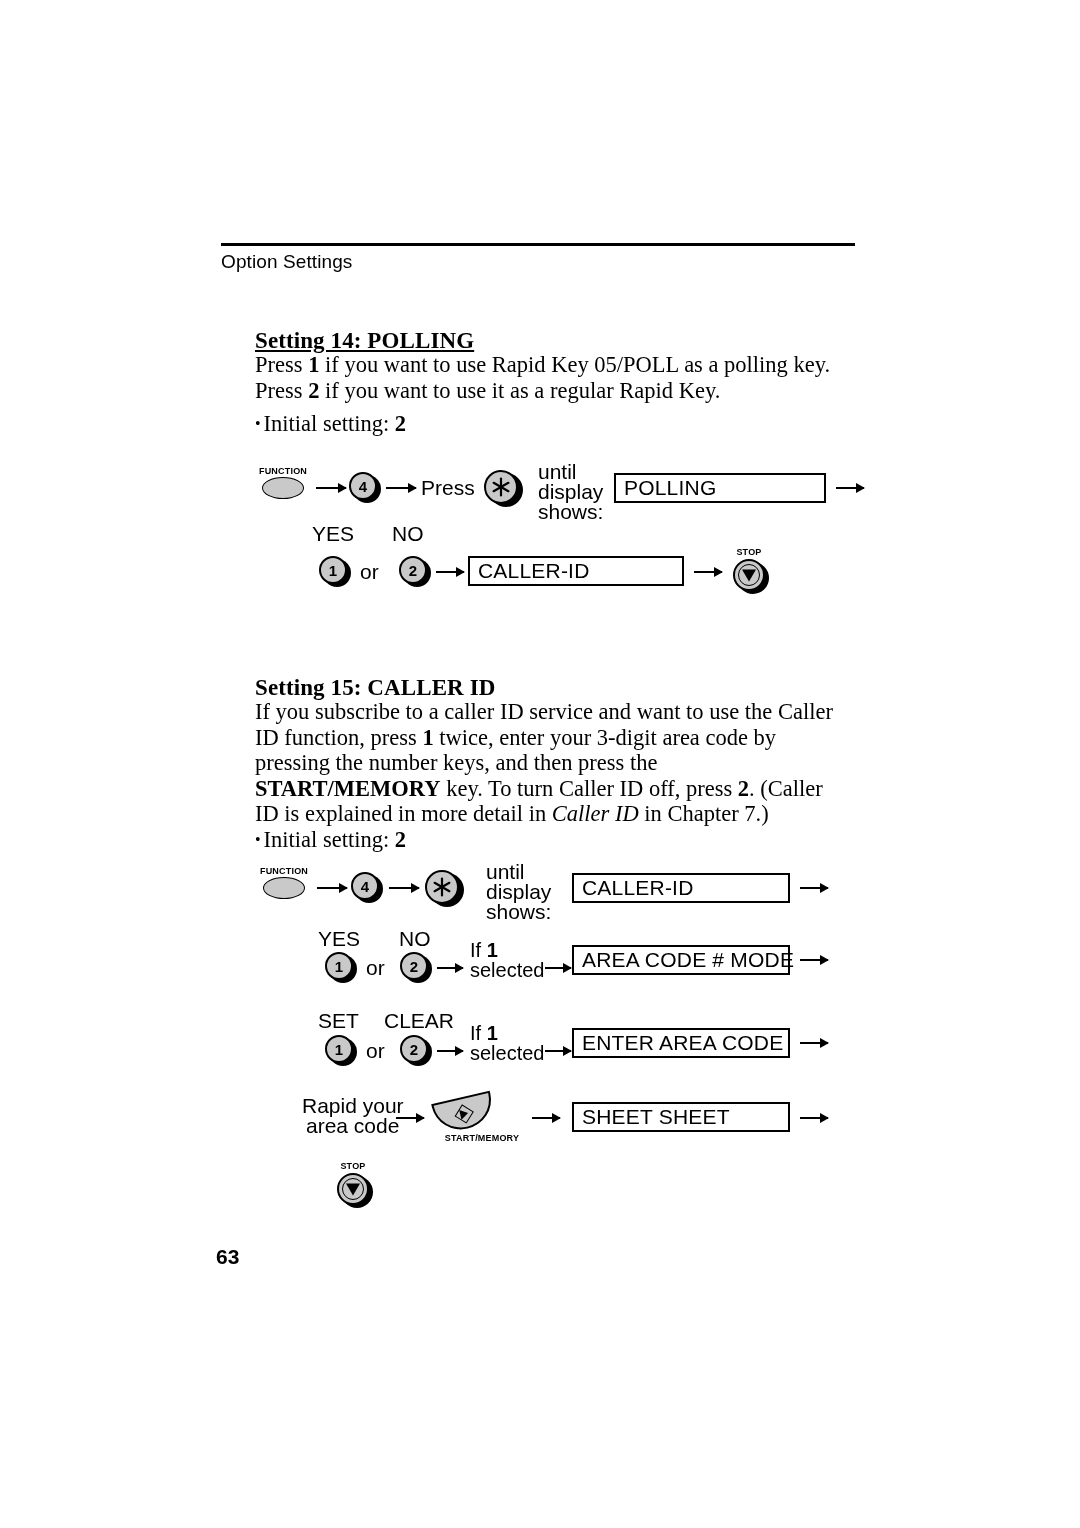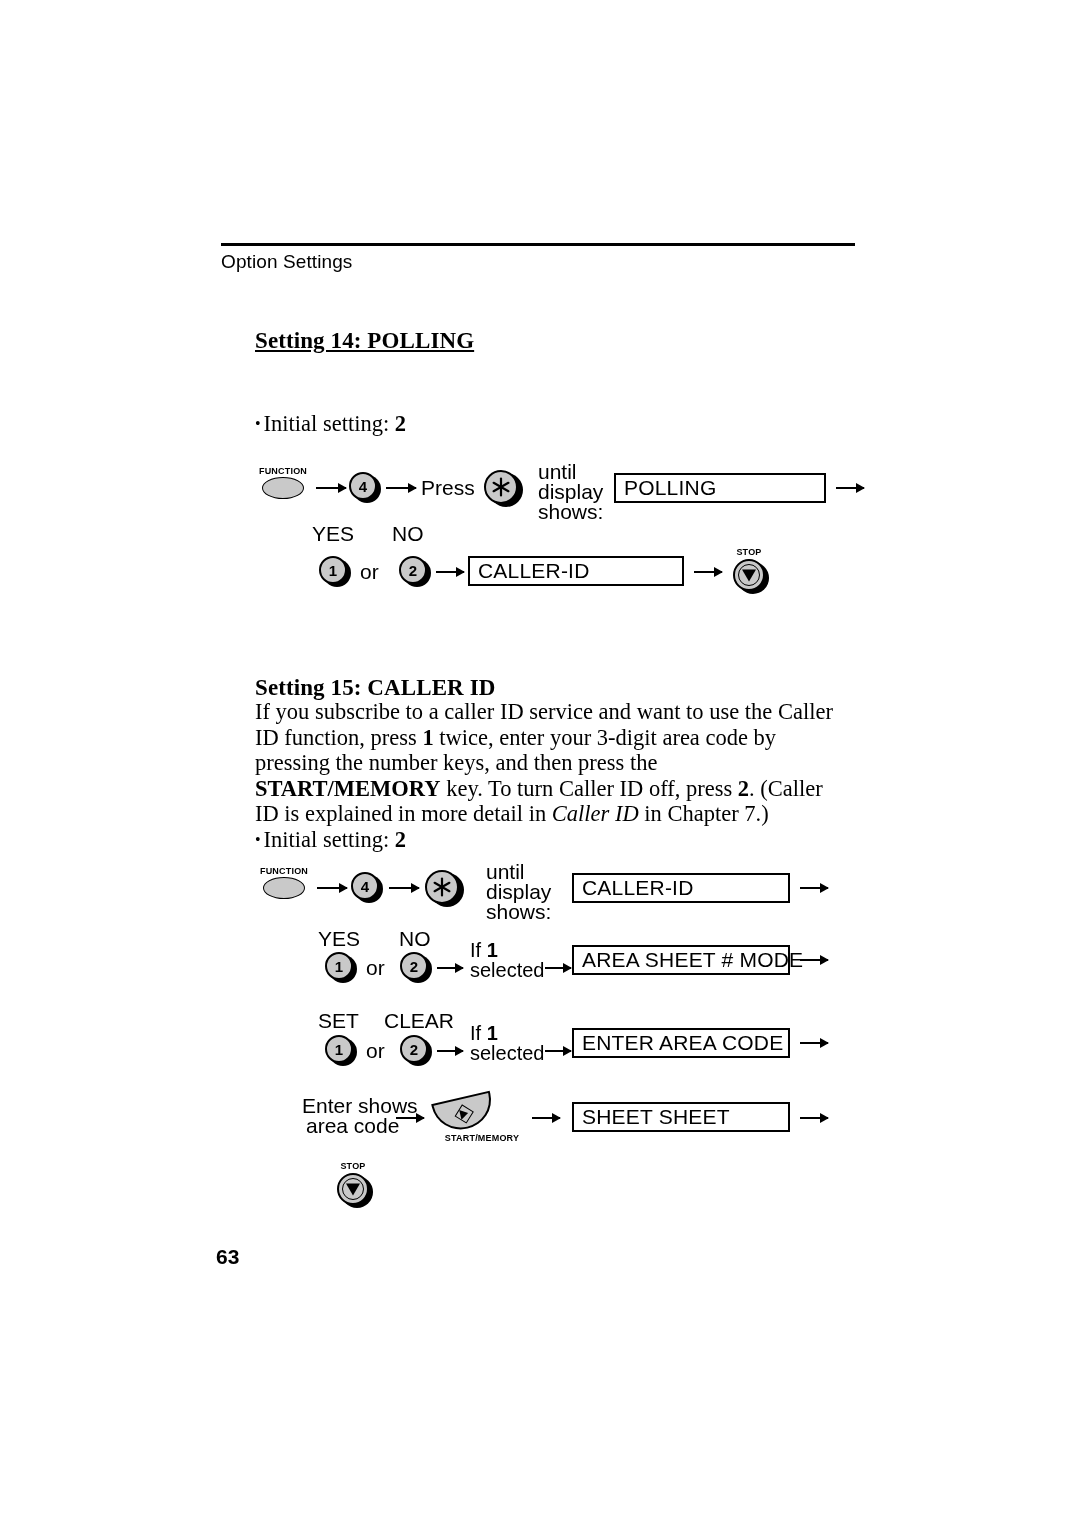--- a/index.html
+++ b/index.html
@@ -252,20 +252,21 @@
 </head>
 <body>
 
 <div id="page">
 
   <div id="header-rule"></div>
   <div id="header-title">Option Settings</div>
 
   <div class="section-heading" style="left:255px; top:328px;text-decoration:underline;">Setting 14: POLLING</div>
 
+  <div class="body-para" style="left:255px; top:352px; width:590px;">Press <b>1</b> if you want to use Rapid Key 05/POLL as a polling key. Press <b>2</b> if you want to use it as a regular Rapid Key.</div>
 
   <div class="bullet-line" style="left:255px; top:411px;">
     <span class="dot">•</span><span>Initial setting:</span>
     <b>2</b>
   </div>
 
   <div class="dg" id="diagram1">
 
     <div class="btn-caption" style="left:253px; top:466px; width:60px;">FUNCTION</div>
     <div class="func-oval" style="left:262px; top:477px;"></div>
@@ -374,21 +375,21 @@
     <div class="round-key-shadow" style="left:404px; top:955px; width:28px; height:28px;"></div>
     <div class="round-key" style="left:400px; top:952px; width:28px; height:28px; font-size:15px;">2</div>
 
     <div class="arrow" style="left:437px; top:967px; width:26px;"></div>
 
     <div class="dg-text small" style="left:470px; top:940px;"><span>If </span><b>1</b></div>
     <div class="dg-text small" style="left:470px; top:960px;">selected</div>
 
     <div class="arrow" style="left:545px; top:967px; width:26px;"></div>
 
-    <div class="lcd-box" style="left:572px; top:945px; width:218px; height:30px;">AREA SHEET # MODE</div>
+    <div class="lcd-box" style="left:572px; top:945px; width:218px; height:30px;">AREA CODE # MODE</div>
 
     <div class="arrow" style="left:800px; top:959px; width:28px;"></div>
 
     <div class="dg-text" style="left:318px; top:1010px;">SET</div>
     <div class="dg-text" style="left:384px; top:1010px;">CLEAR</div>
 
     <div class="round-key-shadow" style="left:329px; top:1038px; width:28px; height:28px;"></div>
     <div class="round-key" style="left:325px; top:1035px; width:28px; height:28px; font-size:15px;">1</div>
 
     <div class="dg-text" style="left:366px; top:1040px;">or</div>
@@ -400,21 +401,21 @@
 
     <div class="dg-text small" style="left:470px; top:1023px;"><span>If </span><b>1</b></div>
     <div class="dg-text small" style="left:470px; top:1043px;">selected</div>
 
     <div class="arrow" style="left:545px; top:1050px; width:26px;"></div>
 
     <div class="lcd-box" style="left:572px; top:1028px; width:218px; height:30px;">ENTER AREA CODE</div>
 
     <div class="arrow" style="left:800px; top:1042px; width:28px;"></div>
 
-    <div class="dg-text" style="left:302px; top:1095px;">Enter shows</div>
+    <div class="dg-text" style="left:302px; top:1095px;">Rapid your</div>
     <div class="dg-text" style="left:306px; top:1115px;">area code</div>
 
     <div class="arrow" style="left:396px; top:1117px; width:28px;"></div>
 
     <div class="start-key" style="left:434px; top:1097px;">
       <div class="start-diamond"></div>
     </div>
     <div class="btn-caption" style="left:434px; top:1133px; width:96px;">START/MEMORY</div>
 
     <div class="arrow" style="left:532px; top:1117px; width:28px;"></div>

